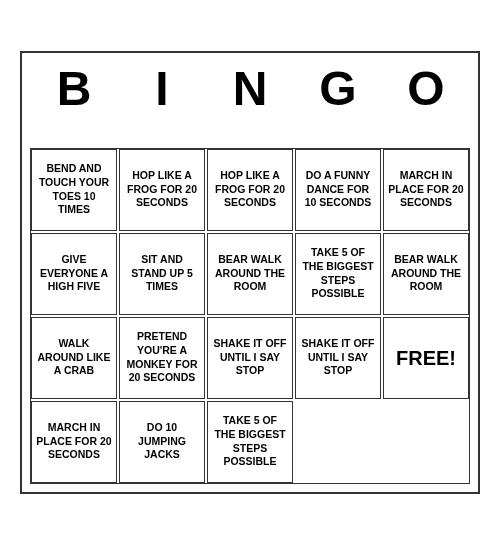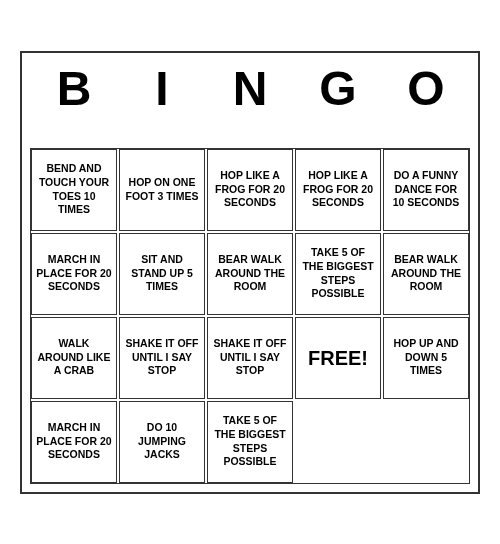--- a/index.html
+++ b/index.html
@@ -63,31 +63,31 @@
 <div class="bingo-card">
   <div class="bingo-header">
   <span class="bingo-letter">B</span>
       <span class="bingo-letter">I</span>
       <span class="bingo-letter">N</span>
       <span class="bingo-letter">G</span>
       <span class="bingo-letter">O</span>
     </div>
   <div class="bingo-grid">
   <div class="bingo-cell">BEND AND TOUCH YOUR TOES 10 TIMES</div>
-      <div class="bingo-cell">HOP ON ONE FOOT 3 TIMES</div>
       <div class="bingo-cell">HOP LIKE A FROG FOR 20 SECONDS</div>
       <div class="bingo-cell">HOP LIKE A FROG FOR 20 SECONDS</div>
       <div class="bingo-cell">DO A FUNNY DANCE FOR 10 SECONDS</div>
       <div class="bingo-cell">MARCH IN PLACE FOR 20 SECONDS</div>
+      <div class="bingo-cell">GIVE EVERYONE A HIGH FIVE</div>
       <div class="bingo-cell">SIT AND STAND UP 5 TIMES</div>
       <div class="bingo-cell">BEAR WALK AROUND THE ROOM</div>
       <div class="bingo-cell">TAKE 5 OF THE BIGGEST STEPS POSSIBLE</div>
       <div class="bingo-cell">BEAR WALK AROUND THE ROOM</div>
       <div class="bingo-cell">WALK AROUND LIKE A CRAB</div>
+      <div class="bingo-cell">PRETEND YOU'RE A MONKEY FOR 20 SECONDS</div>
       <div class="bingo-cell">SHAKE IT OFF UNTIL I SAY STOP</div>
       <div class="bingo-cell">SHAKE IT OFF UNTIL I SAY STOP</div>
       <div class="bingo-cell free">Free!</div>
-      <div class="bingo-cell">HOP UP AND DOWN 5 TIMES</div>
       <div class="bingo-cell">MARCH IN PLACE FOR 20 SECONDS</div>
       <div class="bingo-cell">DO 10 JUMPING JACKS</div>
       <div class="bingo-cell">TAKE 5 OF THE BIGGEST STEPS POSSIBLE</div>
     </div>
 </div>
 
 </body></html>

